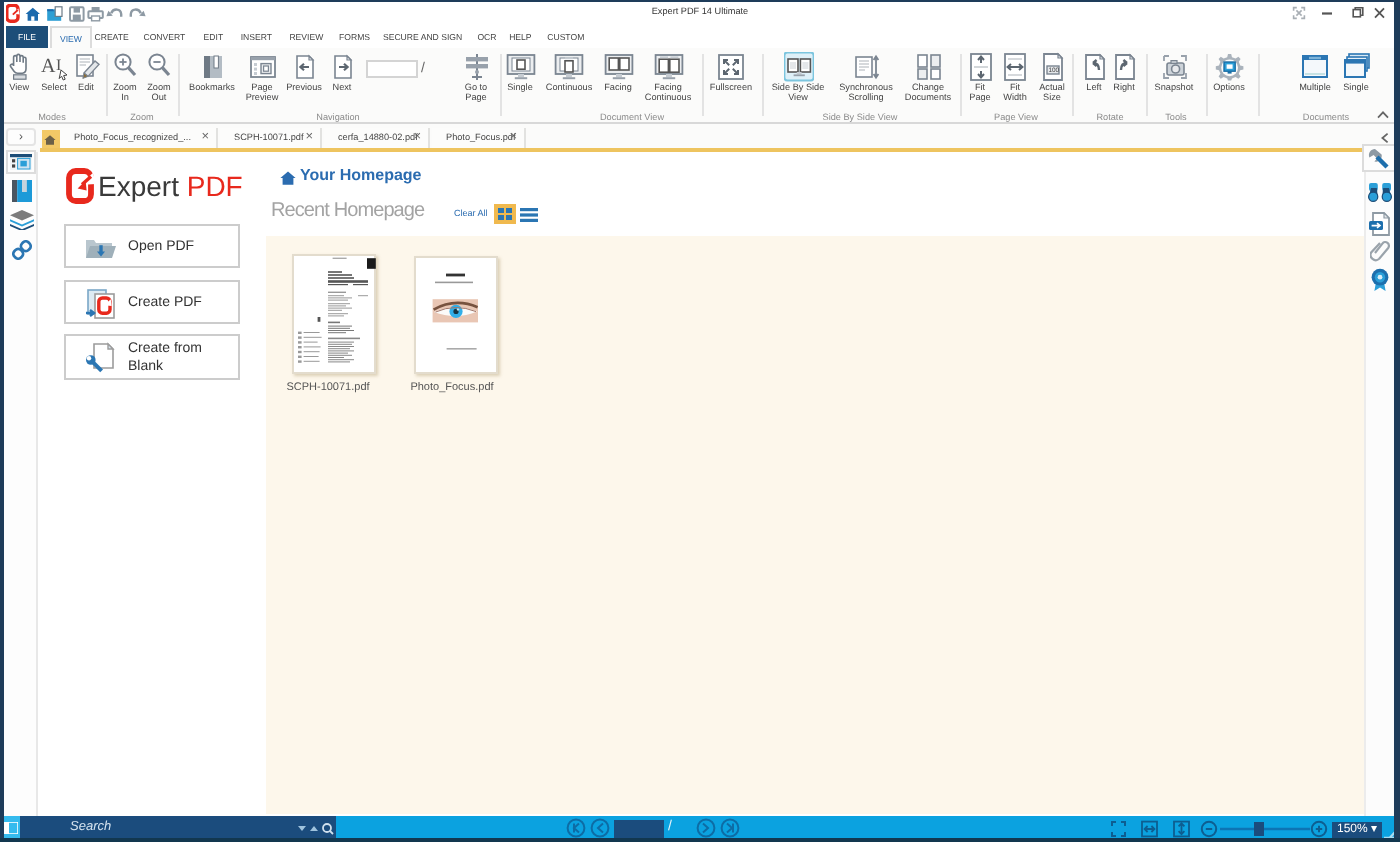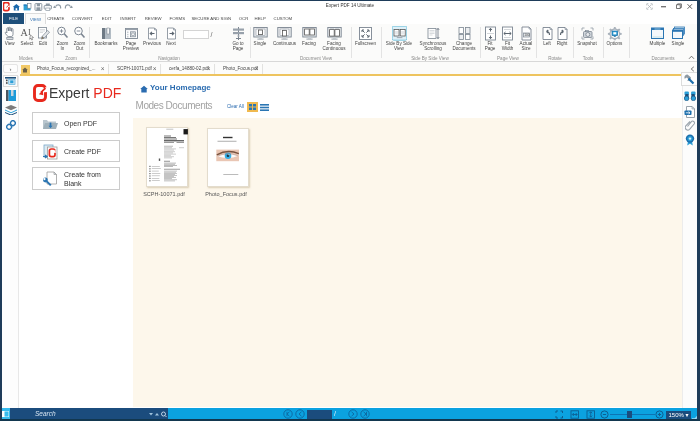--- a/index.html
+++ b/index.html
@@ -392,21 +392,21 @@
   <path d="M6.5 8.5 L13.5 2.5 L15 8 Z" fill="#fff"></path>
   <path d="M12.5 4.2 L8 8.3" stroke="#e8291d" stroke-width="1.7"></path>
   <path d="M9.8 6.2 L5.8 10.2 L10.3 11.2 Z" fill="#e8291d"></path>
 </svg>
 <div class="abs" style="left:49px;top:84.5px;font-size:14px;color:#3a3a3a;">Expert <span style="color:#e8291d;">PDF</span></div>
 
 <svg class="abs" style="left:140px;top:85px" width="8" height="8" viewBox="0 0 8 8">
       <path d="M0.2 4 L4 0.8 L7.8 4 L6.7 4 L6.7 7.4 L1.3 7.4 L1.3 4 Z" fill="#2b6cb0"></path>
     </svg>
 <div class="abs" style="left:150px;top:83px;font-size:8px;font-weight:bold;color:#2b6cb0;">Your Homepage</div>
-<div class="abs" style="left:135.5px;top:100.3px;font-size:10px;letter-spacing:-0.45px;color:#a3a3a3;">Modes Documents</div>
+<div class="abs" style="left:135.5px;top:100.3px;font-size:10px;letter-spacing:-0.45px;color:#a3a3a3;">Recent Homepage</div>
 <div class="abs" style="left:227px;top:103.5px;font-size:4.5px;color:#2b6cb0;">Clear All</div>
 <div class="abs" style="left:247px;top:102px;width:11px;height:9.5px;background:#f0b94e;">
   <svg style="margin:2px auto 0" width="7" height="6" viewBox="0 0 7 6">
     <rect x="0" y="0" width="3" height="2.5" fill="#2b76b3"></rect>
         <rect x="4" y="0" width="3" height="2.5" fill="#2b76b3"></rect>
     <rect x="0" y="3.5" width="3" height="2.5" fill="#2b76b3"></rect>
         <rect x="4" y="3.5" width="3" height="2.5" fill="#2b76b3"></rect>
   </svg>
 </div>
 <svg class="abs" style="left:260px;top:103.5px" width="9" height="7" viewBox="0 0 9 7">

